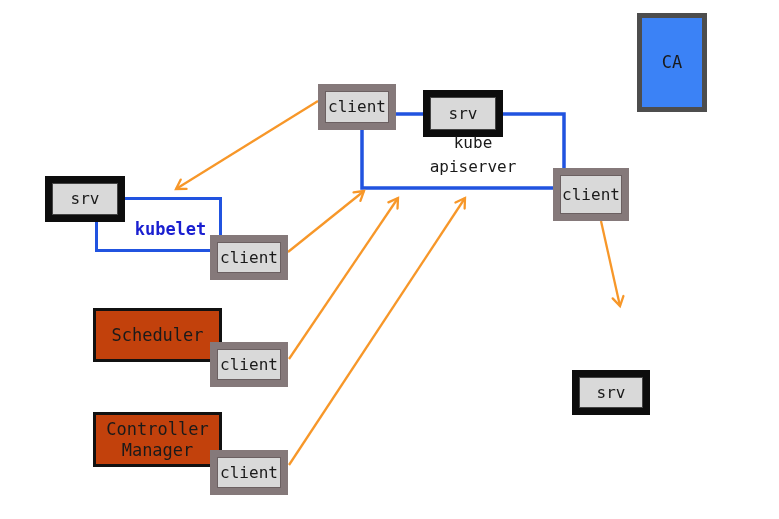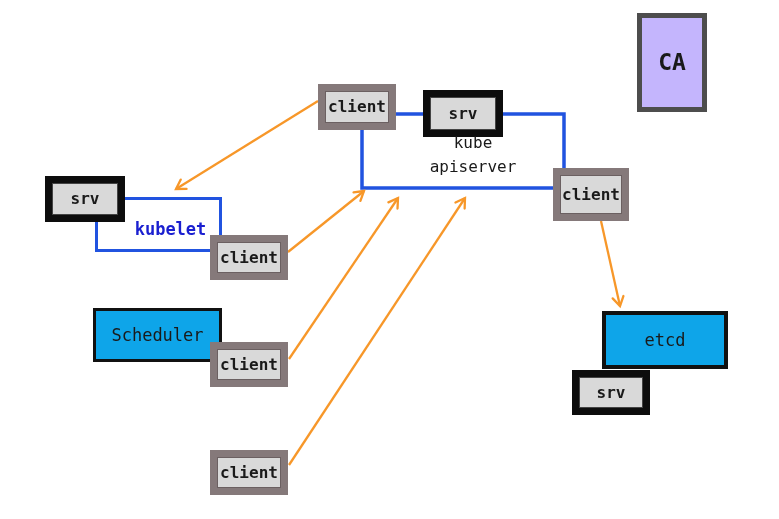--- a/index.html
+++ b/index.html
@@ -8,33 +8,33 @@
     font-family:"DejaVu Sans Mono", "Liberation Mono", monospace;
     color:#1a1a1a; overflow:hidden;
   }
   .lines { position:absolute; left:0; top:0; z-index:1; }
   .box {
     position:absolute; box-sizing:border-box; z-index:2;
     display:flex; align-items:center; justify-content:center;
     text-align:center; line-height:1.2;
   }
   .port {
-    background:#d9d9d9; font-weight:bold; font-size:16px;align-items:center;
+    background:#d9d9d9; font-weight:normal; font-size:16px;align-items:center;
   }
   .port-client {
     border:7px solid #85797a; box-shadow: inset 0 0 0 1px #6b6061;
   }
   .port-srv {
     border:7px solid #0d0d0d; box-shadow: inset 0 0 0 1px #444; margin-top: 7px;
   }
-  .comp { background:#0ea5e9; border:3.5px solid #111111; font-size:17px; }
+  .comp { background:#c2410c; border:3.5px solid #111111; font-size:17px; }
   .comp-etcd { border-width:4px; }
   .ca-box {
-    background:#c4b5fd; border:5px solid #4d4d4d;
-    font-weight:bold; font-size:23px;
+    background:#3b82f6; border:5px solid #4d4d4d;
+    font-weight:normal; font-size:17px;
   }
   .kubelet-rect {
     position:absolute; box-sizing:border-box; z-index:1;
     border:3px solid #2153e0; background:transparent;
     display:flex; align-items:flex-end; justify-content:center;
   }
   .kubelet-label {
     color:#1a1fd0; font-weight:bold; font-size:17px; margin-bottom:10px;margin-left:24px;
   }
   .float-label {
@@ -92,24 +92,25 @@
     <span>client</span>
   </div>
 
   <div class="box comp" style="left:93px; top:308px; width:129px; height:54px;">
     <span>Scheduler</span>
   </div>
   <div class="box port port-client" style="left:210px; top:342px; width:78px; height:45px;">
     <span>client</span>
   </div>
 
+  <div class="box comp pre" style="left:93px; top:412px; width:129px; height:55px;">
+    <span class="pre">Controller
+Manager</span>
+  </div>
   <div class="box port port-client" style="left:210px; top:450px; width:78px; height:45px;">
     <span>client</span>
   </div>
 
-  <div class="box comp comp-etcd" style="left:602px; top:311px; width:126px; height:58px;">
-    <span>etcd</span>
-  </div>
   <div class="box port port-srv" style="left:572px; top:363px; width:78px; height:45px;">
     <span>srv</span>
   </div>
 
 </div>
 
 </body></html>

